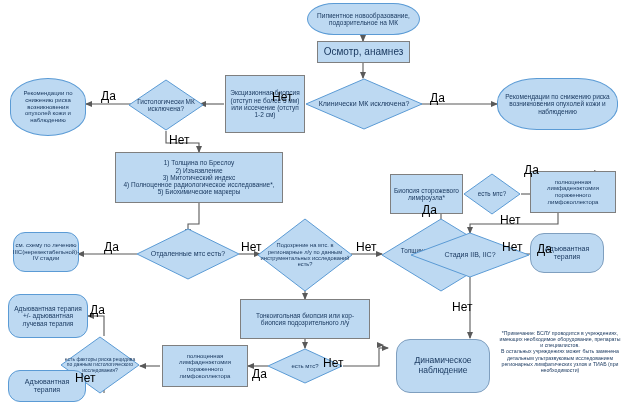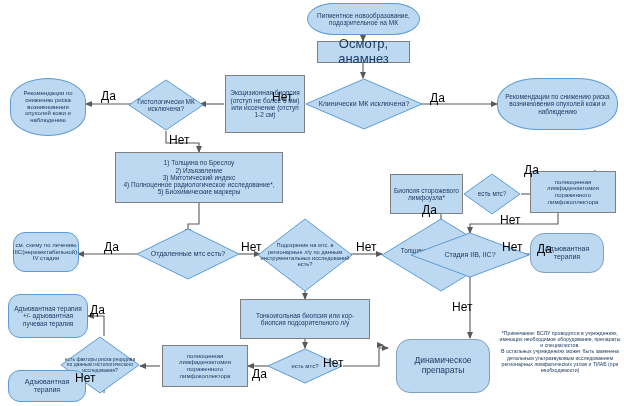--- a/index.html
+++ b/index.html
@@ -109,21 +109,21 @@
 
     <g stroke="#595959" stroke-width="1.1" fill="none" marker-end="url(#ah)">
       <path d="M441,273 L441,254 L438,254"></path>
       <path d="M577,194 L598,194"></path>
       <path d="M343,366 L379,366 L379,348 L388,348"></path>
     </g>
   </svg>
 
   <div class="node stadium" style="left:307px;top:3px;width:113px;height:32px;font-size:6.5px;">Пигментное новообразование, подозрительное на МК</div>
 
-  <div class="node rect" style="left:317px;top:41px;width:93px;height:22px;font-size:13px;">Осмотр, анамнез</div>
+  <div class="node rect" style="left:317px;top:41px;width:93px;height:22px;font-size:10px;">Осмотр, анамнез</div>
 
   <div class="diamond" style="left:305px;top:78px;width:118px;height:52px;">
     <svg class="dshape" viewBox="0 0 118 52" preserveAspectRatio="none">
       <polygon points="59,1 117,26 59,51 1,26" fill="#bdd9f2" stroke="#5b9bd5" stroke-width="1"></polygon>
     </svg>
     <div class="dtext" style="font-size:7px;">Клинически МК исключена?</div>
   </div>
 
   <div class="node stadium" style="left:497px;top:78px;width:121px;height:52px;font-size:6.5px;">Рекомендации по снижению риска возникновения опухолей кожи и наблюдению</div>
 
@@ -181,21 +181,21 @@
 
   <div class="node biground" style="left:530px;top:233px;width:74px;height:40px;font-size:7px;">Адъювантная терапия</div>
 
   <div class="diamond" style="left:410px;top:232px;width:120px;height:46px;">
     <svg class="dshape" viewBox="0 0 120 46" preserveAspectRatio="none">
       <polygon points="60,1 119,23 60,45 1,23" fill="#bdd9f2" stroke="#5b9bd5" stroke-width="1"></polygon>
     </svg>
     <div class="dtext" style="font-size:7px;">Стадия IIВ, IIС?</div>
   </div>
 
-  <div class="node biground" style="left:396px;top:339px;width:94px;height:54px;font-size:8.5px;">Динамическое препараты</div>
+  <div class="node biground" style="left:396px;top:339px;width:94px;height:54px;font-size:8.5px;">Динамическое наблюдение</div>
 
   <div class="node rect" style="left:240px;top:299px;width:130px;height:40px;font-size:6.5px;">Тонкоигольная биопсия или кор-биопсия подозрительного л/у</div>
 
   <div class="diamond" style="left:267px;top:348px;width:76px;height:36px;">
     <svg class="dshape" viewBox="0 0 76 36" preserveAspectRatio="none">
       <polygon points="38,1 75,18 38,35 1,18" fill="#bdd9f2" stroke="#5b9bd5" stroke-width="1"></polygon>
     </svg>
     <div class="dtext" style="font-size:6px;">есть мтс?</div>
   </div>
 

